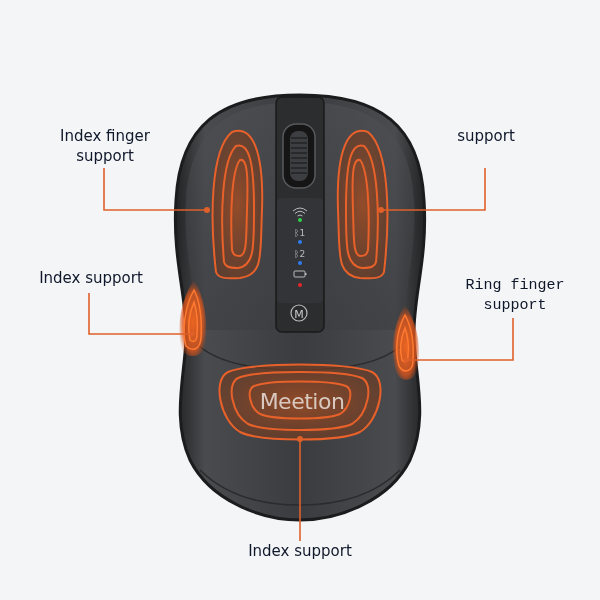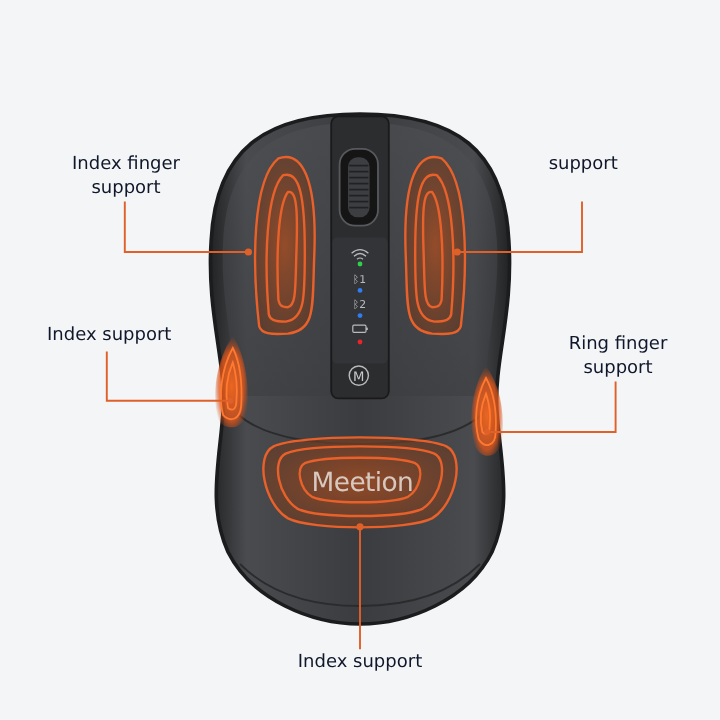--- a/index.html
+++ b/index.html
@@ -146,21 +146,21 @@
 </div>
 
 <div class="label" style="left:424px;top:126px;width:124px;">
   <div>support</div>
 </div>
 
 <div class="label" style="left:22px;top:268px;width:138px;">
   <div>Index support</div>
 </div>
 
-<div class="label" style="left:460px;top:276px;width:110px;">
+<div class="label" style="left:460px;top:276px;width:110px;font-family:Liberation Mono, monospace;">
   <div>Ring finger</div>
   <div>support</div>
 </div>
 
 <div class="label" style="left:230px;top:541px;width:140px;">
   <div>Index support</div>
 </div>
 
 </div>
 

